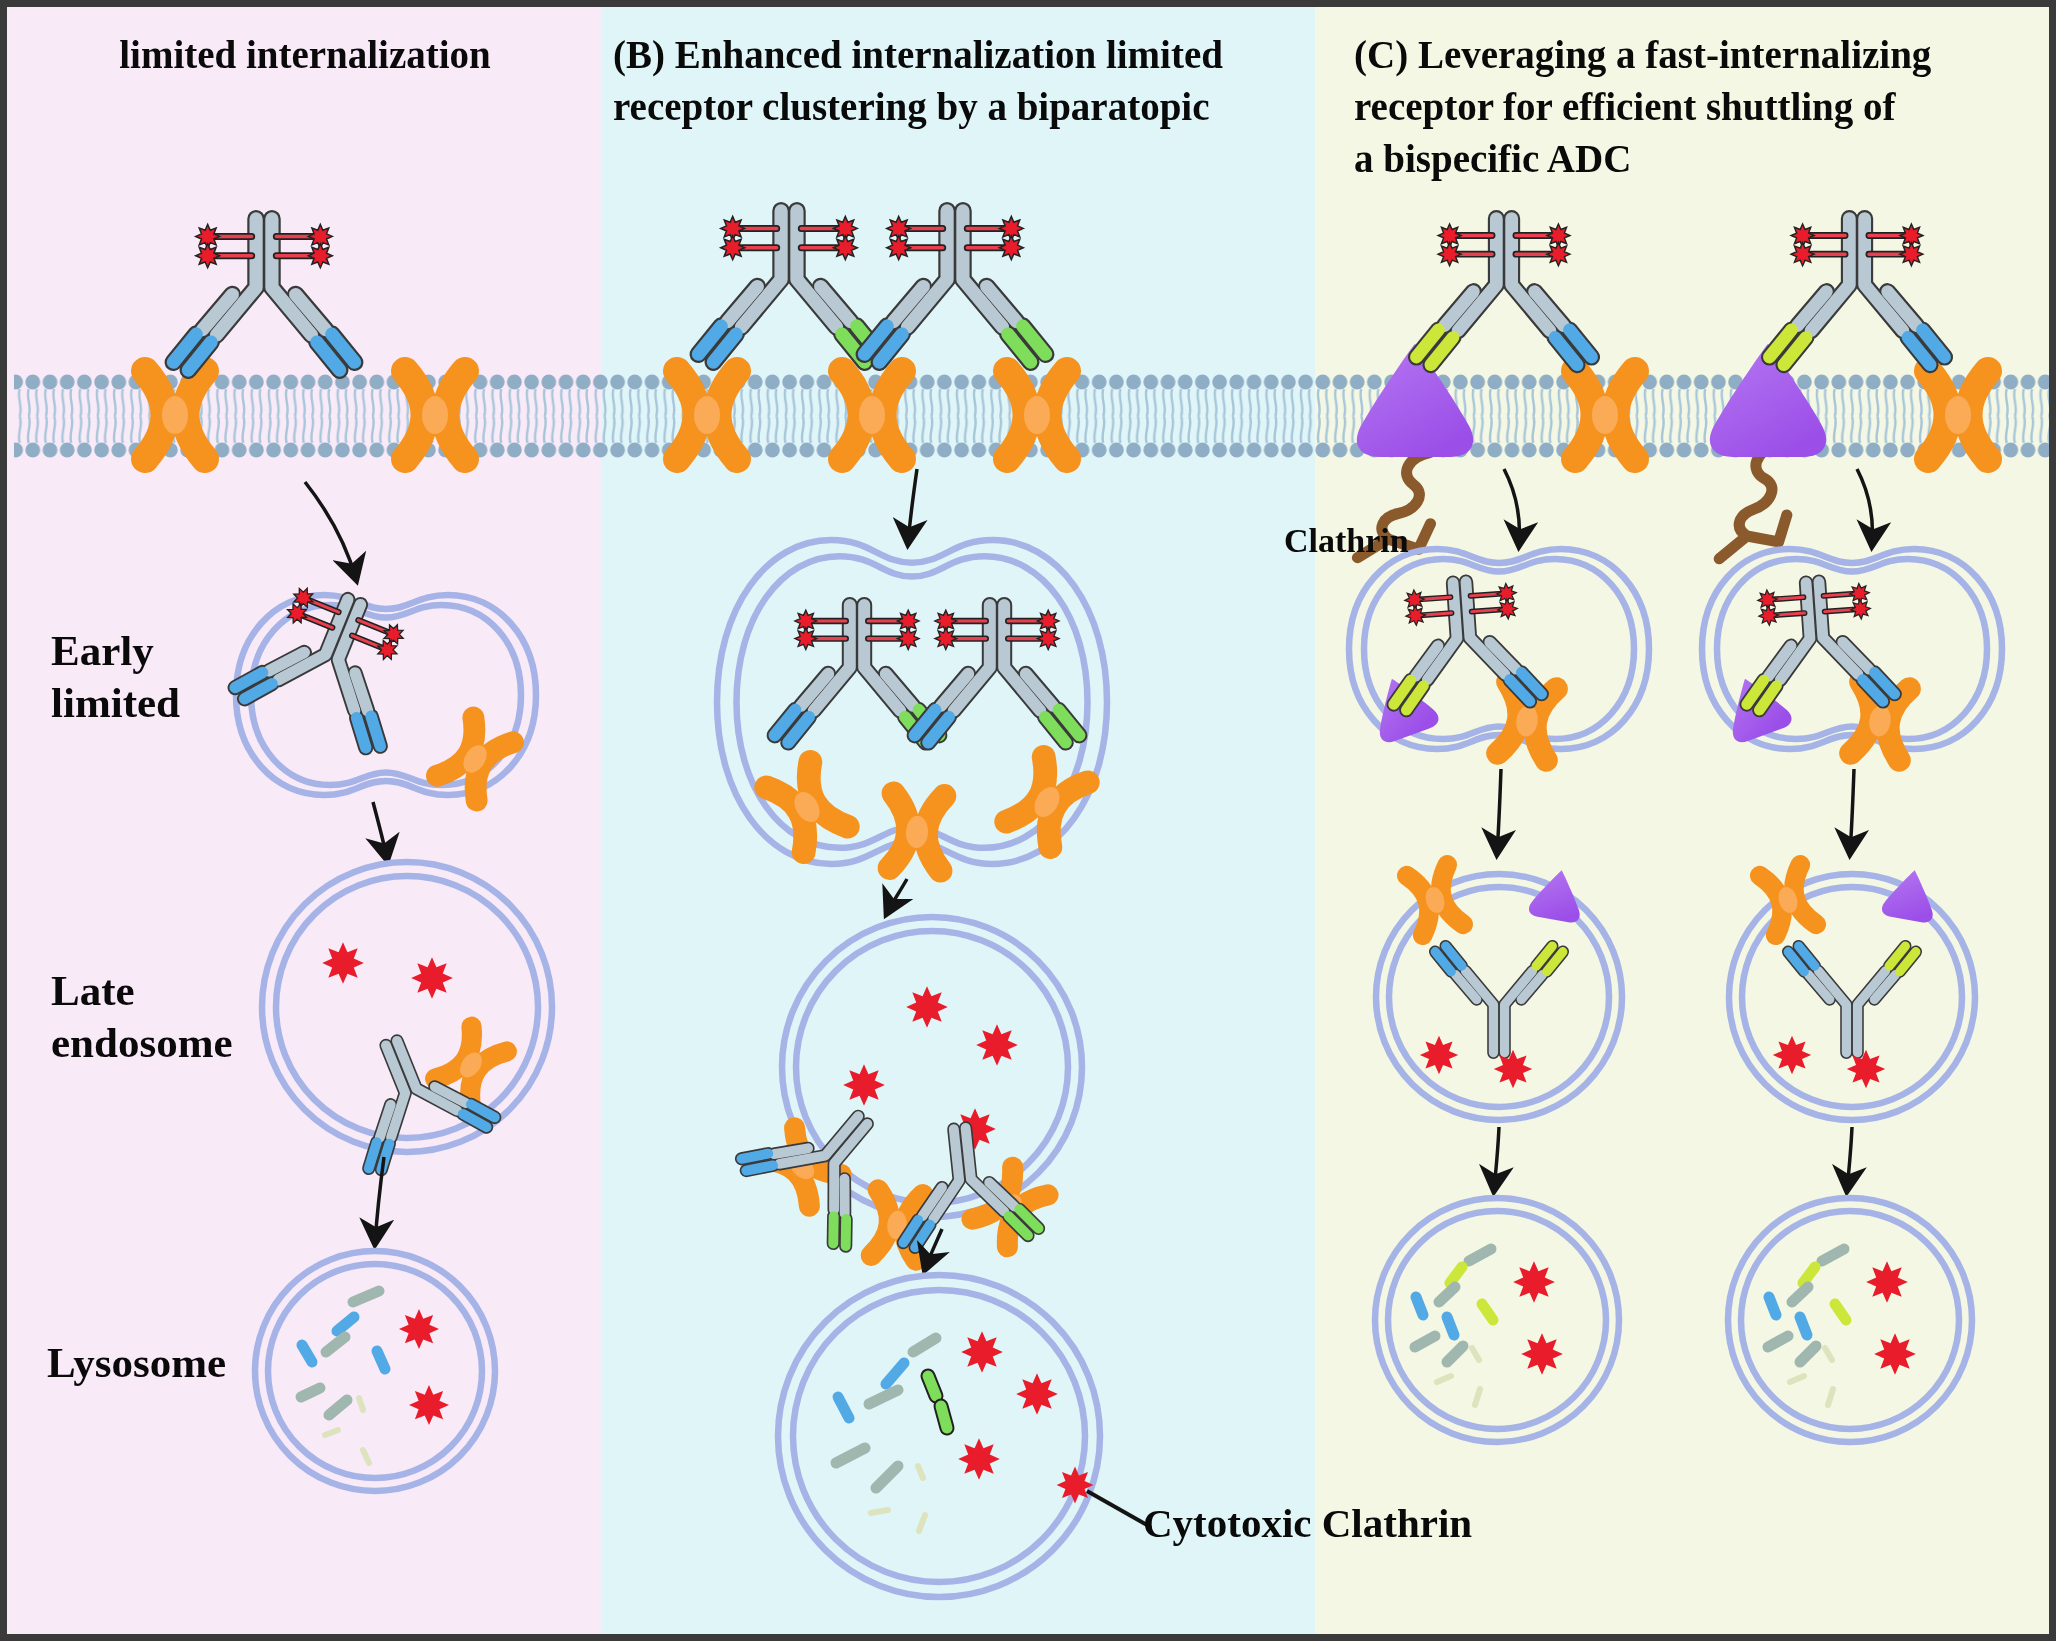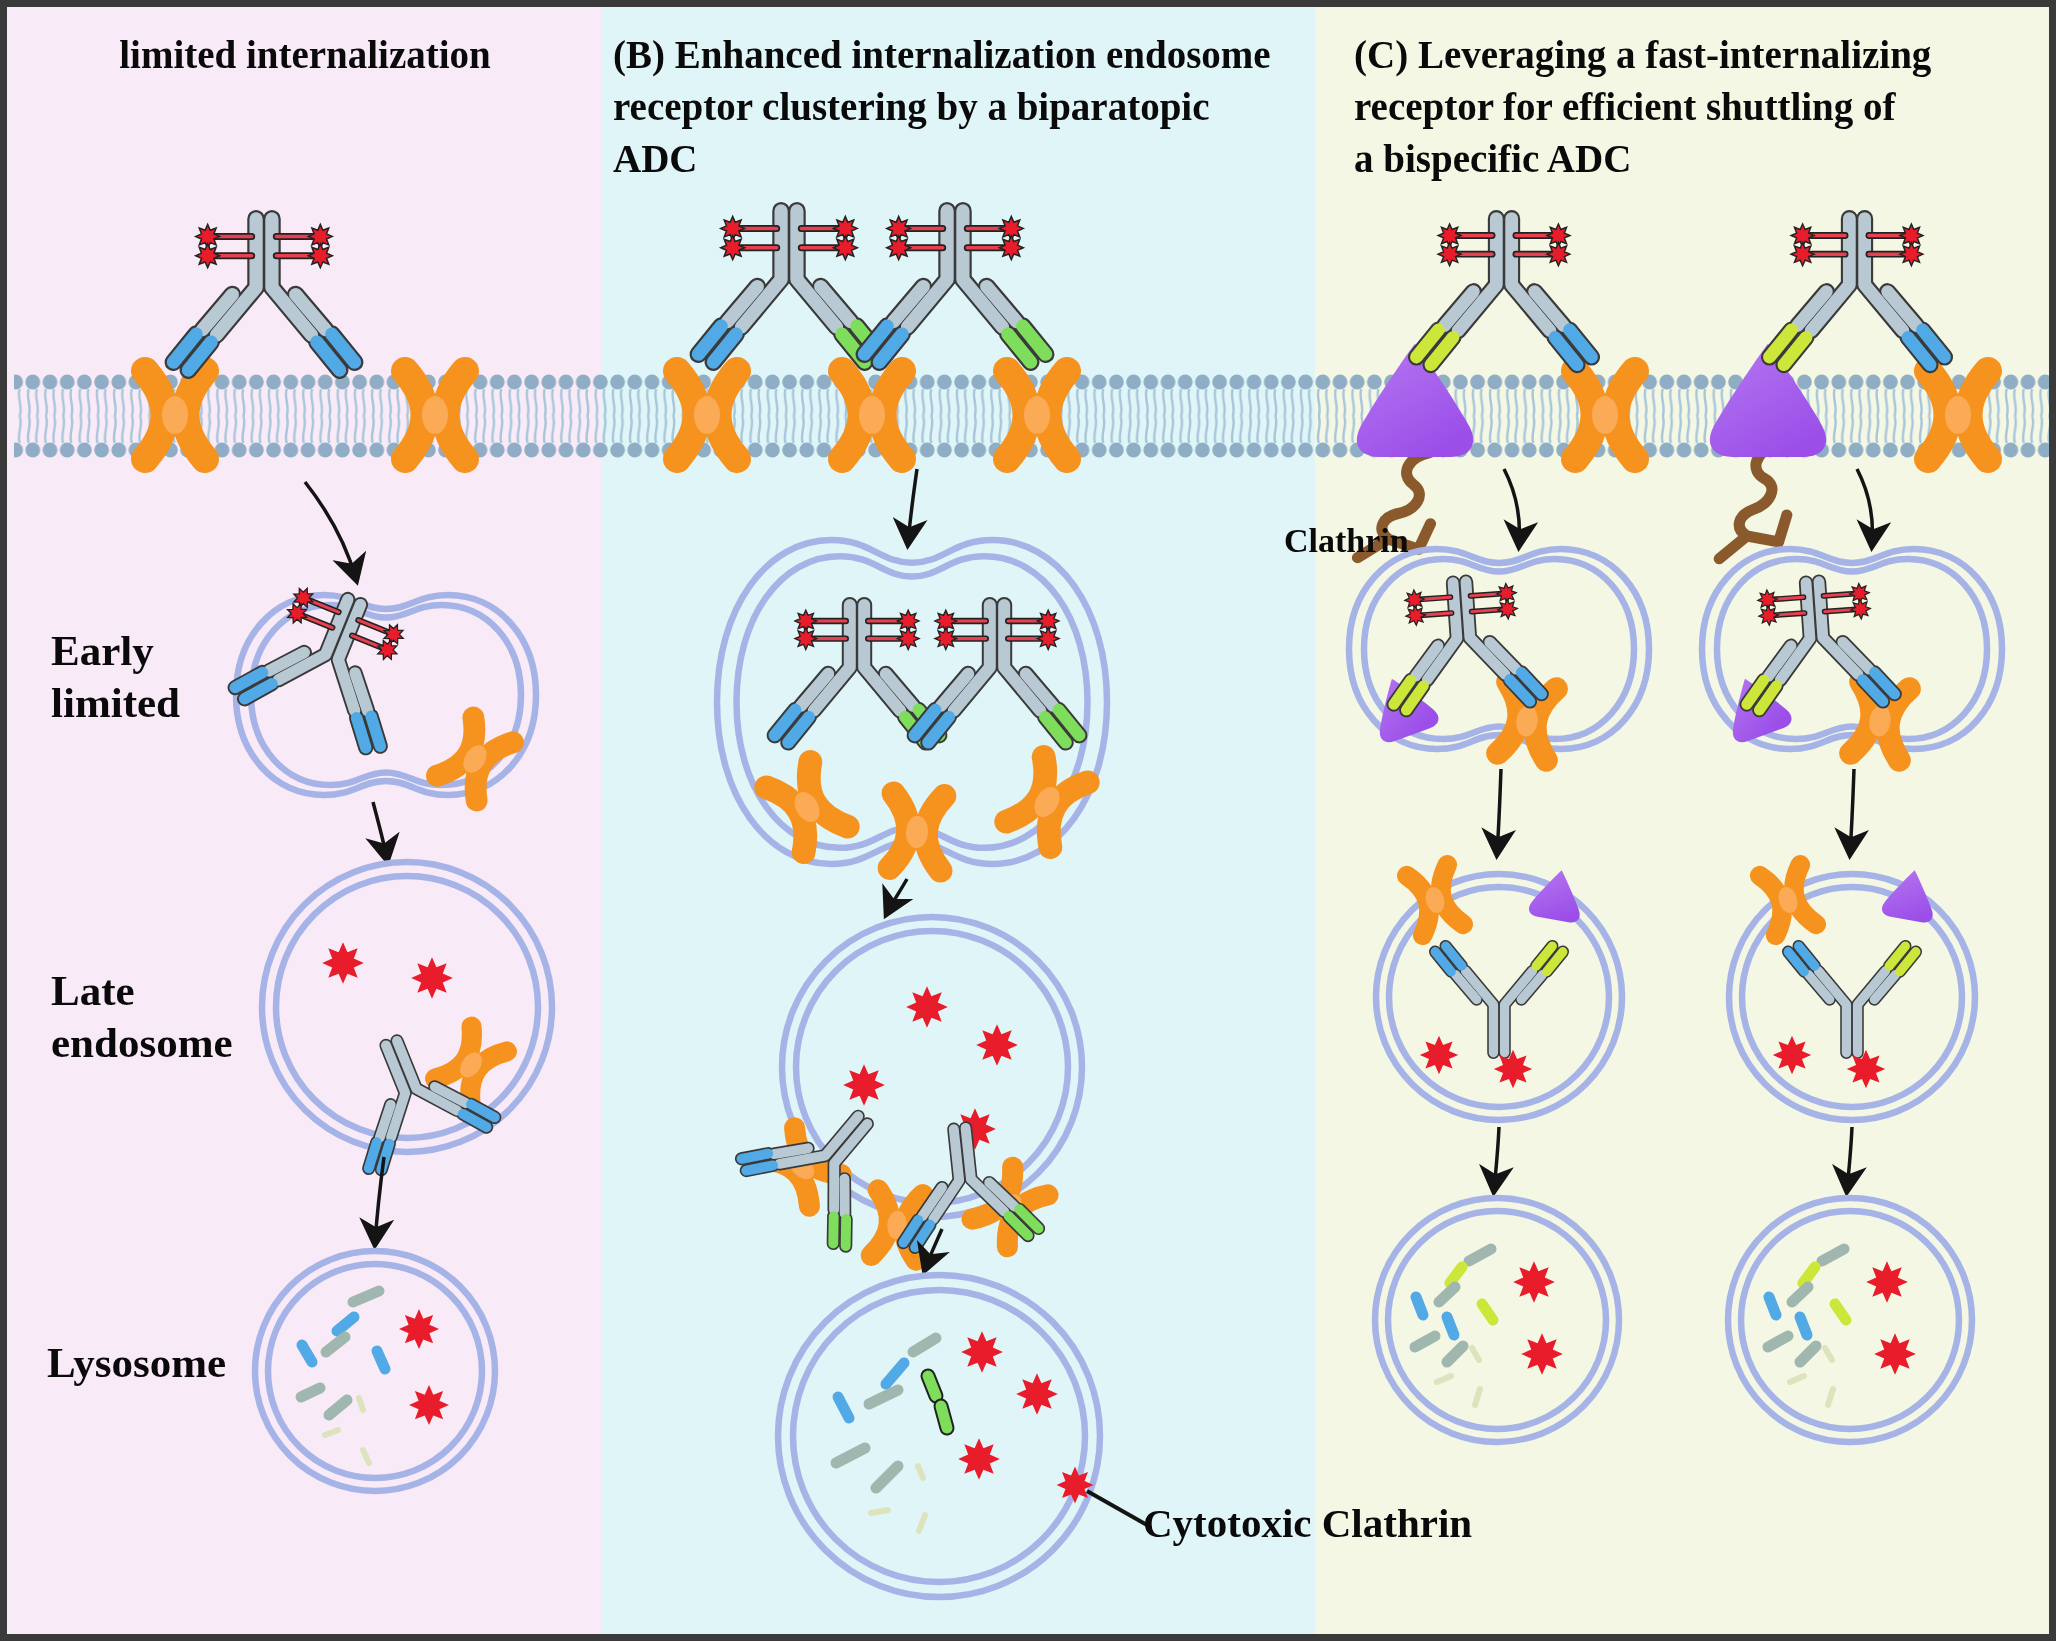--- a/index.html
+++ b/index.html
@@ -410,23 +410,22 @@
         <use href="#star" class="fstar" transform="translate(1880,1275) scale(1.3)"></use>
         <use href="#star" class="fstar" transform="translate(1888,1347) scale(1.3)"></use>
       </g>
     </g>
   </svg>
 
   <div class="panel-title title-a">
     <div>limited internalization</div>
   </div>
   <div class="panel-title title-b">
-    <div>(B) Enhanced internalization endosome</div>
+    <div>(B) Enhanced internalization limited</div>
     <div>receptor clustering by a biparatopic</div>
-    <div>ADC</div>
   </div>
   <div class="panel-title title-c">
     <div>(C) Leveraging a fast-internalizing</div>
     <div>receptor for efficient shuttling of</div>
     <div>a bispecific ADC</div>
   </div>
 
   <div class="stage-label lbl-early">Early limited</div>
   <div class="stage-label lbl-late">Late endosome</div>
   <div class="stage-label lbl-lyso">Lysosome</div>

